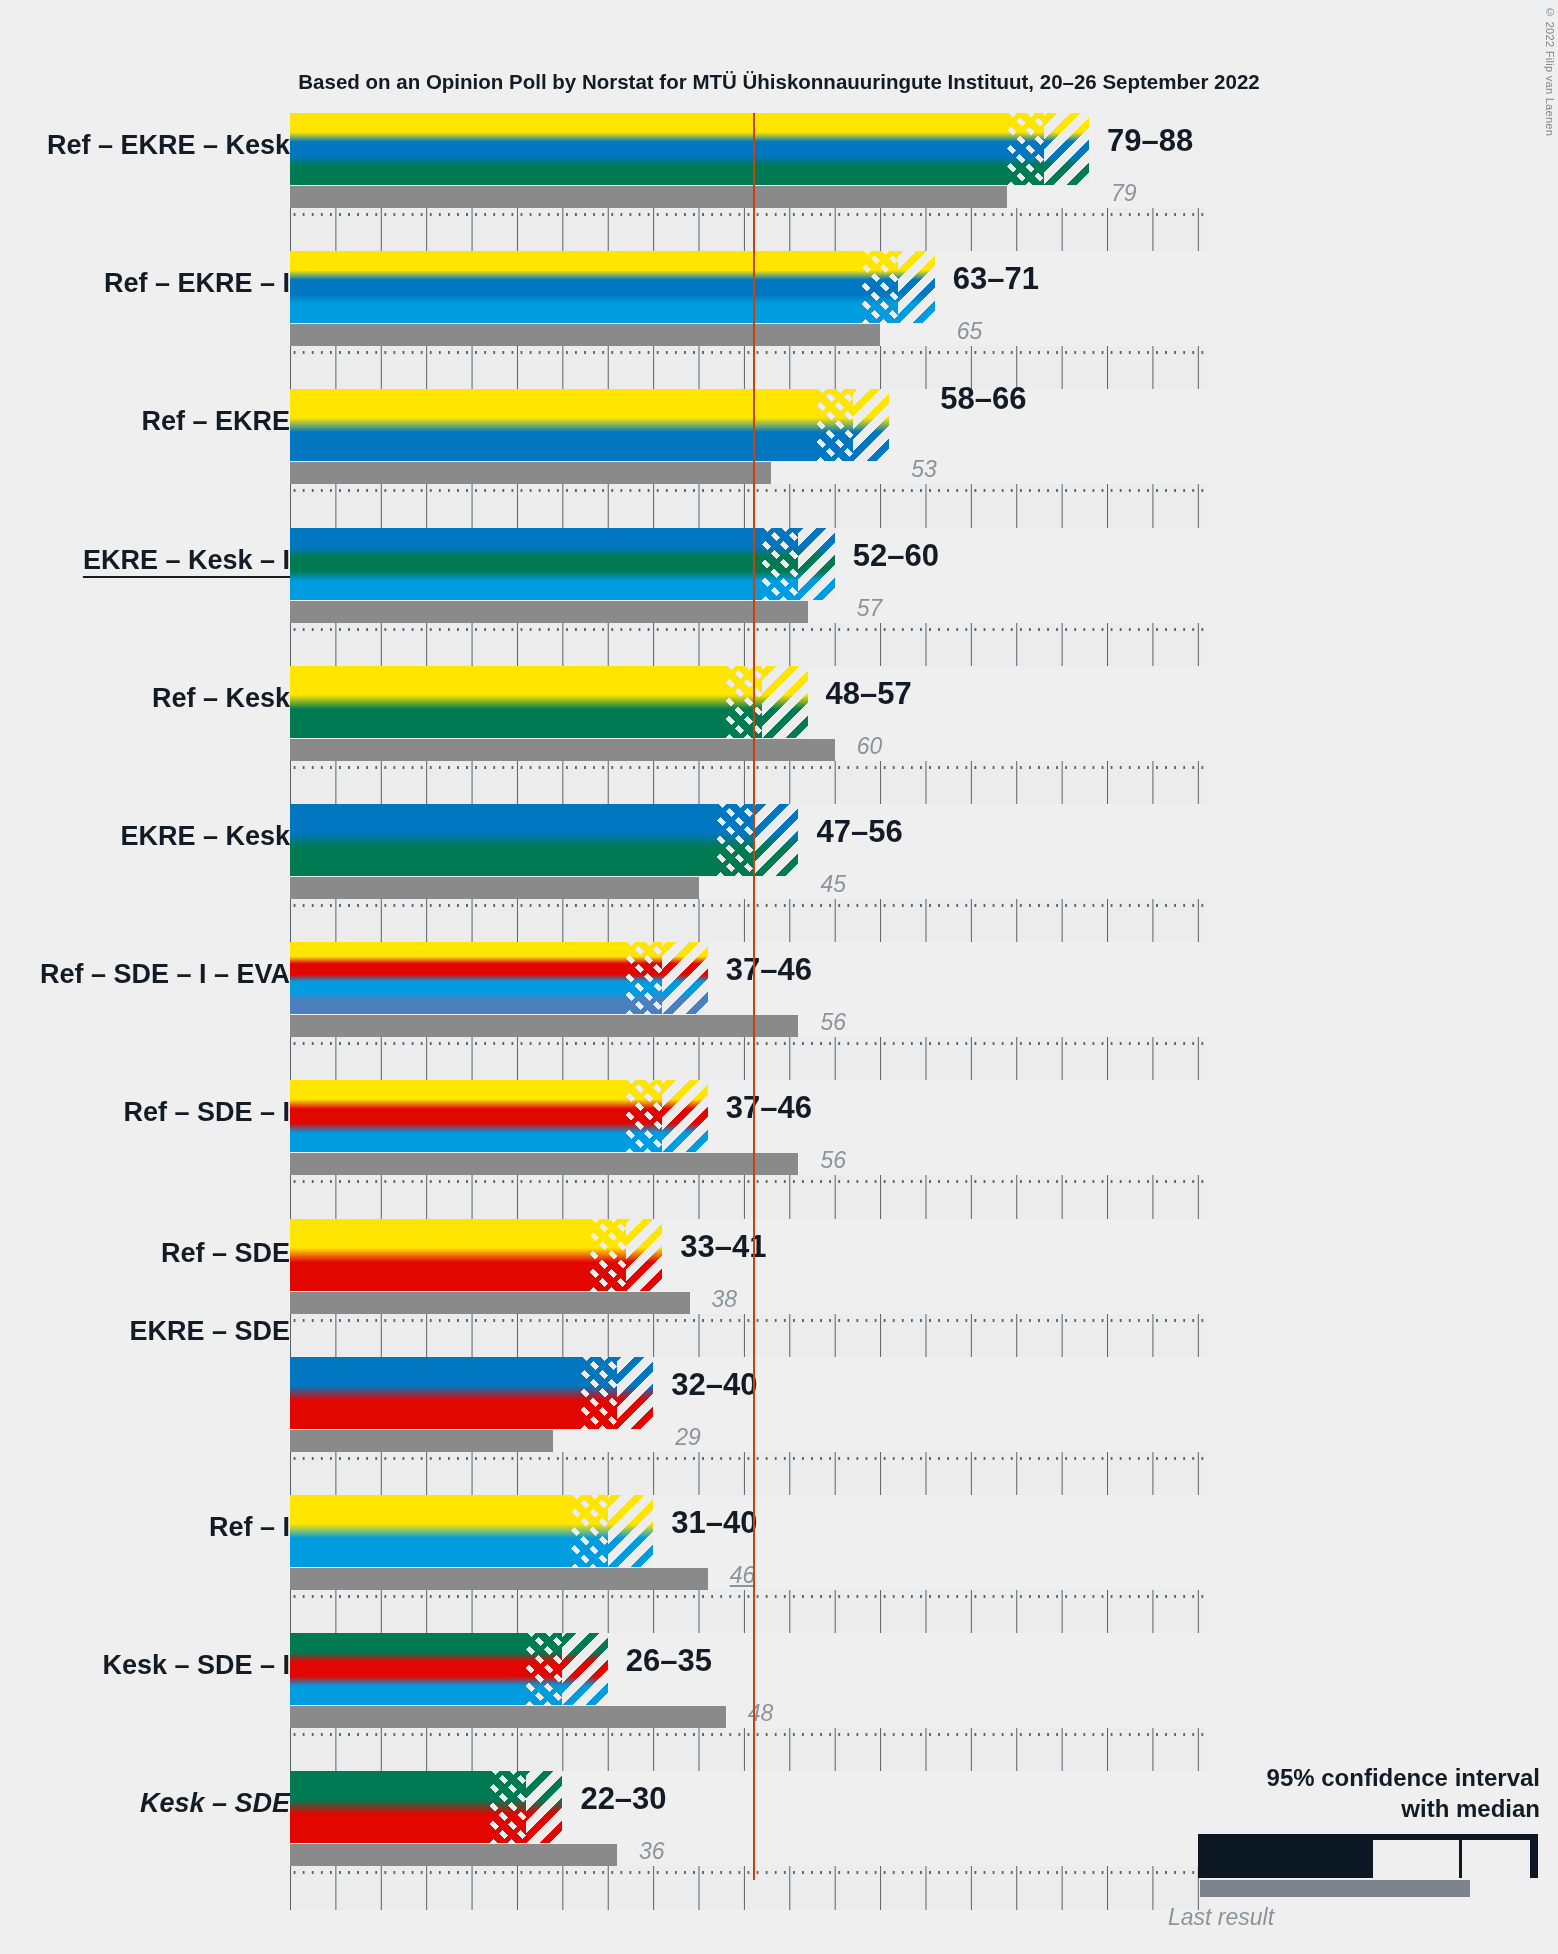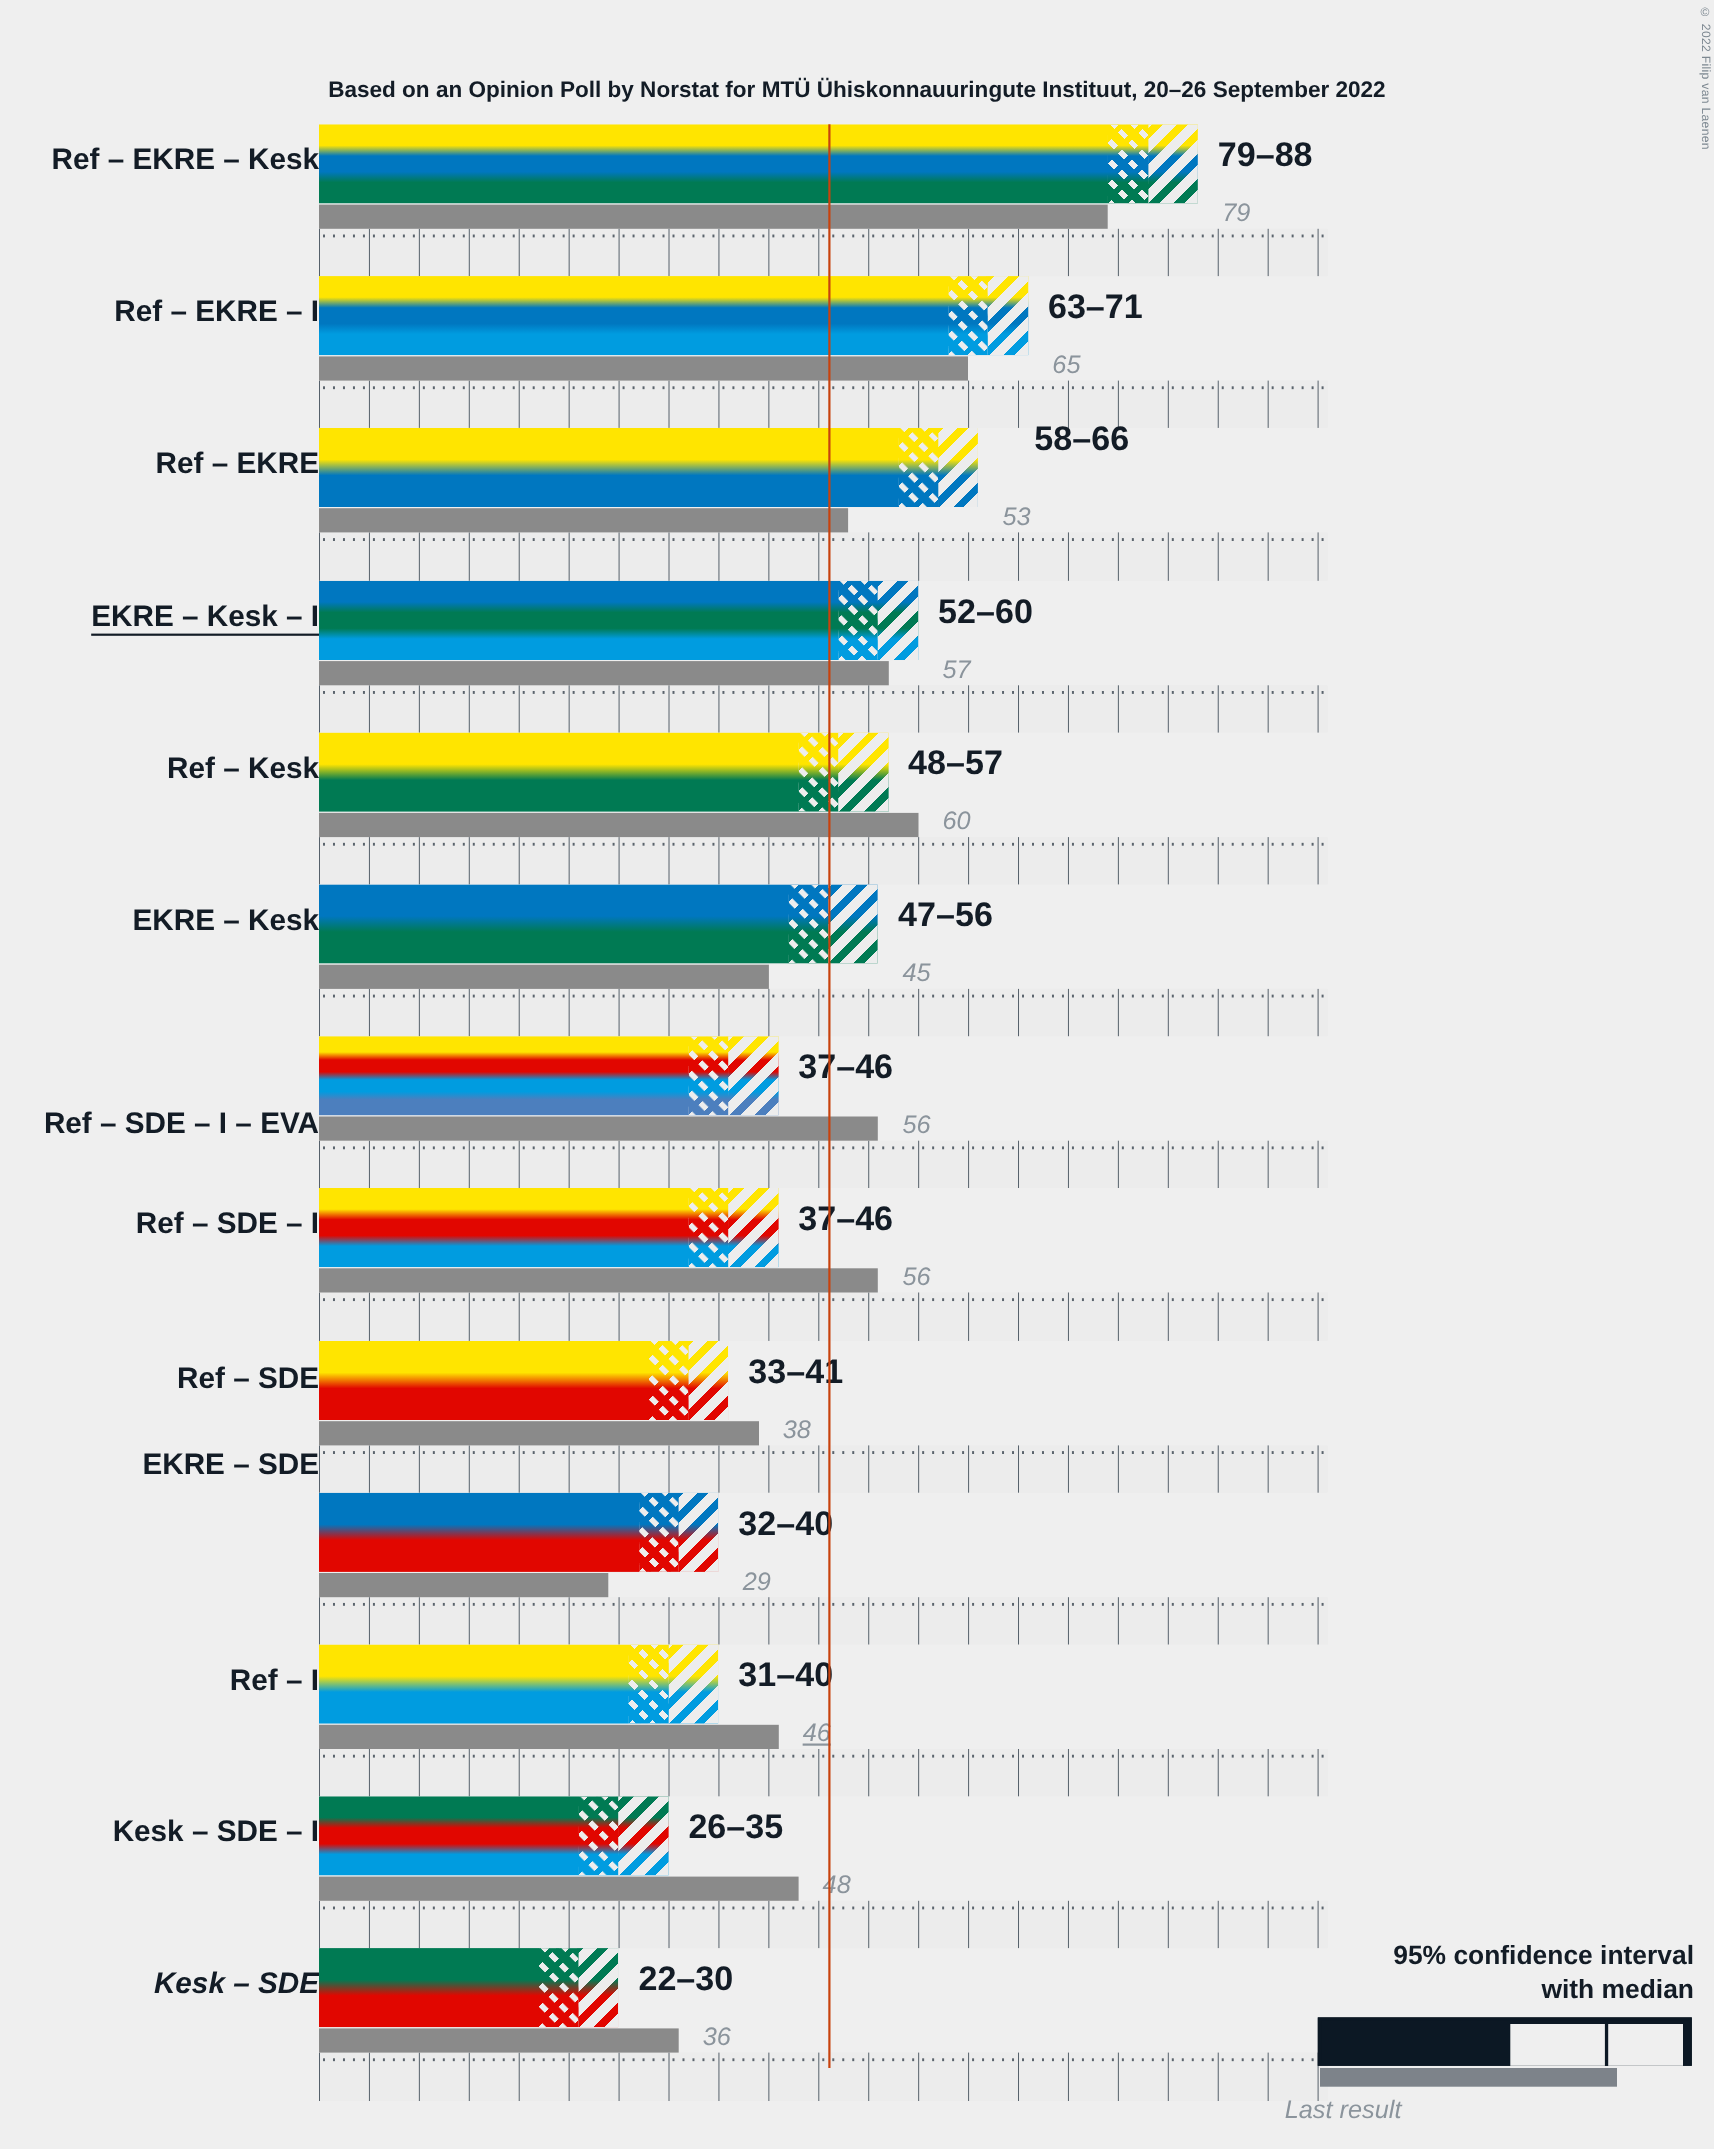--- a/index.html
+++ b/index.html
@@ -179,21 +179,21 @@
       <div class="rowlabel" style="top: 821px;">EKRE – Kesk</div>
       <div class="lastres" style="top: 877px; height: 22px; width: 408.6px;"></div>
       <div class="bar" style="top: 804px; height: 72px; width: 508.48px; box-shadow: transparent 0px 0px 0px 0px inset;">
         <div class="bar-fill" style="width: 100%; background: linear-gradient(rgb(0, 119, 192) 10%, rgb(0, 119, 192) 40%, rgb(0, 122, 83) 60%, rgb(0, 122, 83) 90%);"></div>
         <div style="position: absolute; left: 426.76px; top: 0px; height: 100%; width: 36.32px; background: rgb(237, 237, 237); mask-image: repeating-linear-gradient(45deg, rgb(0, 0, 0) 0px, rgb(0, 0, 0) 5px, transparent 5px, transparent 13px), repeating-linear-gradient(-45deg, rgb(0, 0, 0) 0px, rgb(0, 0, 0) 5px, transparent 5px, transparent 13px); mask-composite: subtract;"></div>
         <div style="position: absolute; left: 463.08px; top: 0px; height: 100%; width: 45.4px; background: repeating-linear-gradient(-45deg, rgb(237, 237, 237) 0px, rgb(237, 237, 237) 9px, transparent 9px, transparent 16px);"></div>
       </div>
       <div class="val" style="left: 816.48px; top: 814px;">47–56</div>
       <div class="lastval" style="left: 820.48px; top: 871px;">45</div>
       <div class="dotband" style="top: 1037.2px; height: 43.2px; width: 917.08px; background-image: repeating-linear-gradient(to right, rgb(85, 96, 106) 0px, rgb(85, 96, 106) 1.2px, transparent 1.2px, transparent 45.4px), radial-gradient(rgb(91, 100, 109) 0.9px, transparent 1px); background-size: 45.4px 100%, 9.08px 13px; background-color: rgb(236, 236, 236);"></div>
-      <div class="rowlabel" style="top: 959.2px; margin-top: 47px;">Ref – SDE – I – EVA</div>
+      <div class="rowlabel" style="top: 959.2px;">Ref – SDE – I – EVA</div>
       <div class="lastres" style="top: 1015.2px; height: 22px; width: 508.48px;"></div>
       <div class="bar" style="top: 942.2px; height: 72px; width: 417.68px; box-shadow: transparent 0px 0px 0px 0px inset;">
         <div class="bar-fill" style="width: 100%; background: linear-gradient(rgb(255, 229, 0) 5%, rgb(255, 229, 0) 20%, rgb(225, 6, 0) 30%, rgb(225, 6, 0) 45%, rgb(0, 156, 224) 55%, rgb(0, 156, 224) 70%, rgb(76, 127, 190) 80%, rgb(76, 127, 190) 95%);"></div>
         <div style="position: absolute; left: 335.96px; top: 0px; height: 100%; width: 36.32px; background: rgb(237, 237, 237); mask-image: repeating-linear-gradient(45deg, rgb(0, 0, 0) 0px, rgb(0, 0, 0) 5px, transparent 5px, transparent 13px), repeating-linear-gradient(-45deg, rgb(0, 0, 0) 0px, rgb(0, 0, 0) 5px, transparent 5px, transparent 13px); mask-composite: subtract;"></div>
         <div style="position: absolute; left: 372.28px; top: 0px; height: 100%; width: 45.4px; background: repeating-linear-gradient(-45deg, rgb(237, 237, 237) 0px, rgb(237, 237, 237) 9px, transparent 9px, transparent 16px);"></div>
       </div>
       <div class="val" style="left: 725.68px; top: 952.2px;">37–46</div>
       <div class="lastval" style="left: 820.48px; top: 1009.2px;">56</div>
       <div class="dotband" style="top: 1175.4px; height: 43.2px; width: 917.08px; background-image: repeating-linear-gradient(to right, rgb(85, 96, 106) 0px, rgb(85, 96, 106) 1.2px, transparent 1.2px, transparent 45.4px), radial-gradient(rgb(91, 100, 109) 0.9px, transparent 1px); background-size: 45.4px 100%, 9.08px 13px; background-color: rgb(236, 236, 236);"></div>
       <div class="rowlabel" style="top: 1097.4px;">Ref – SDE – I</div>

